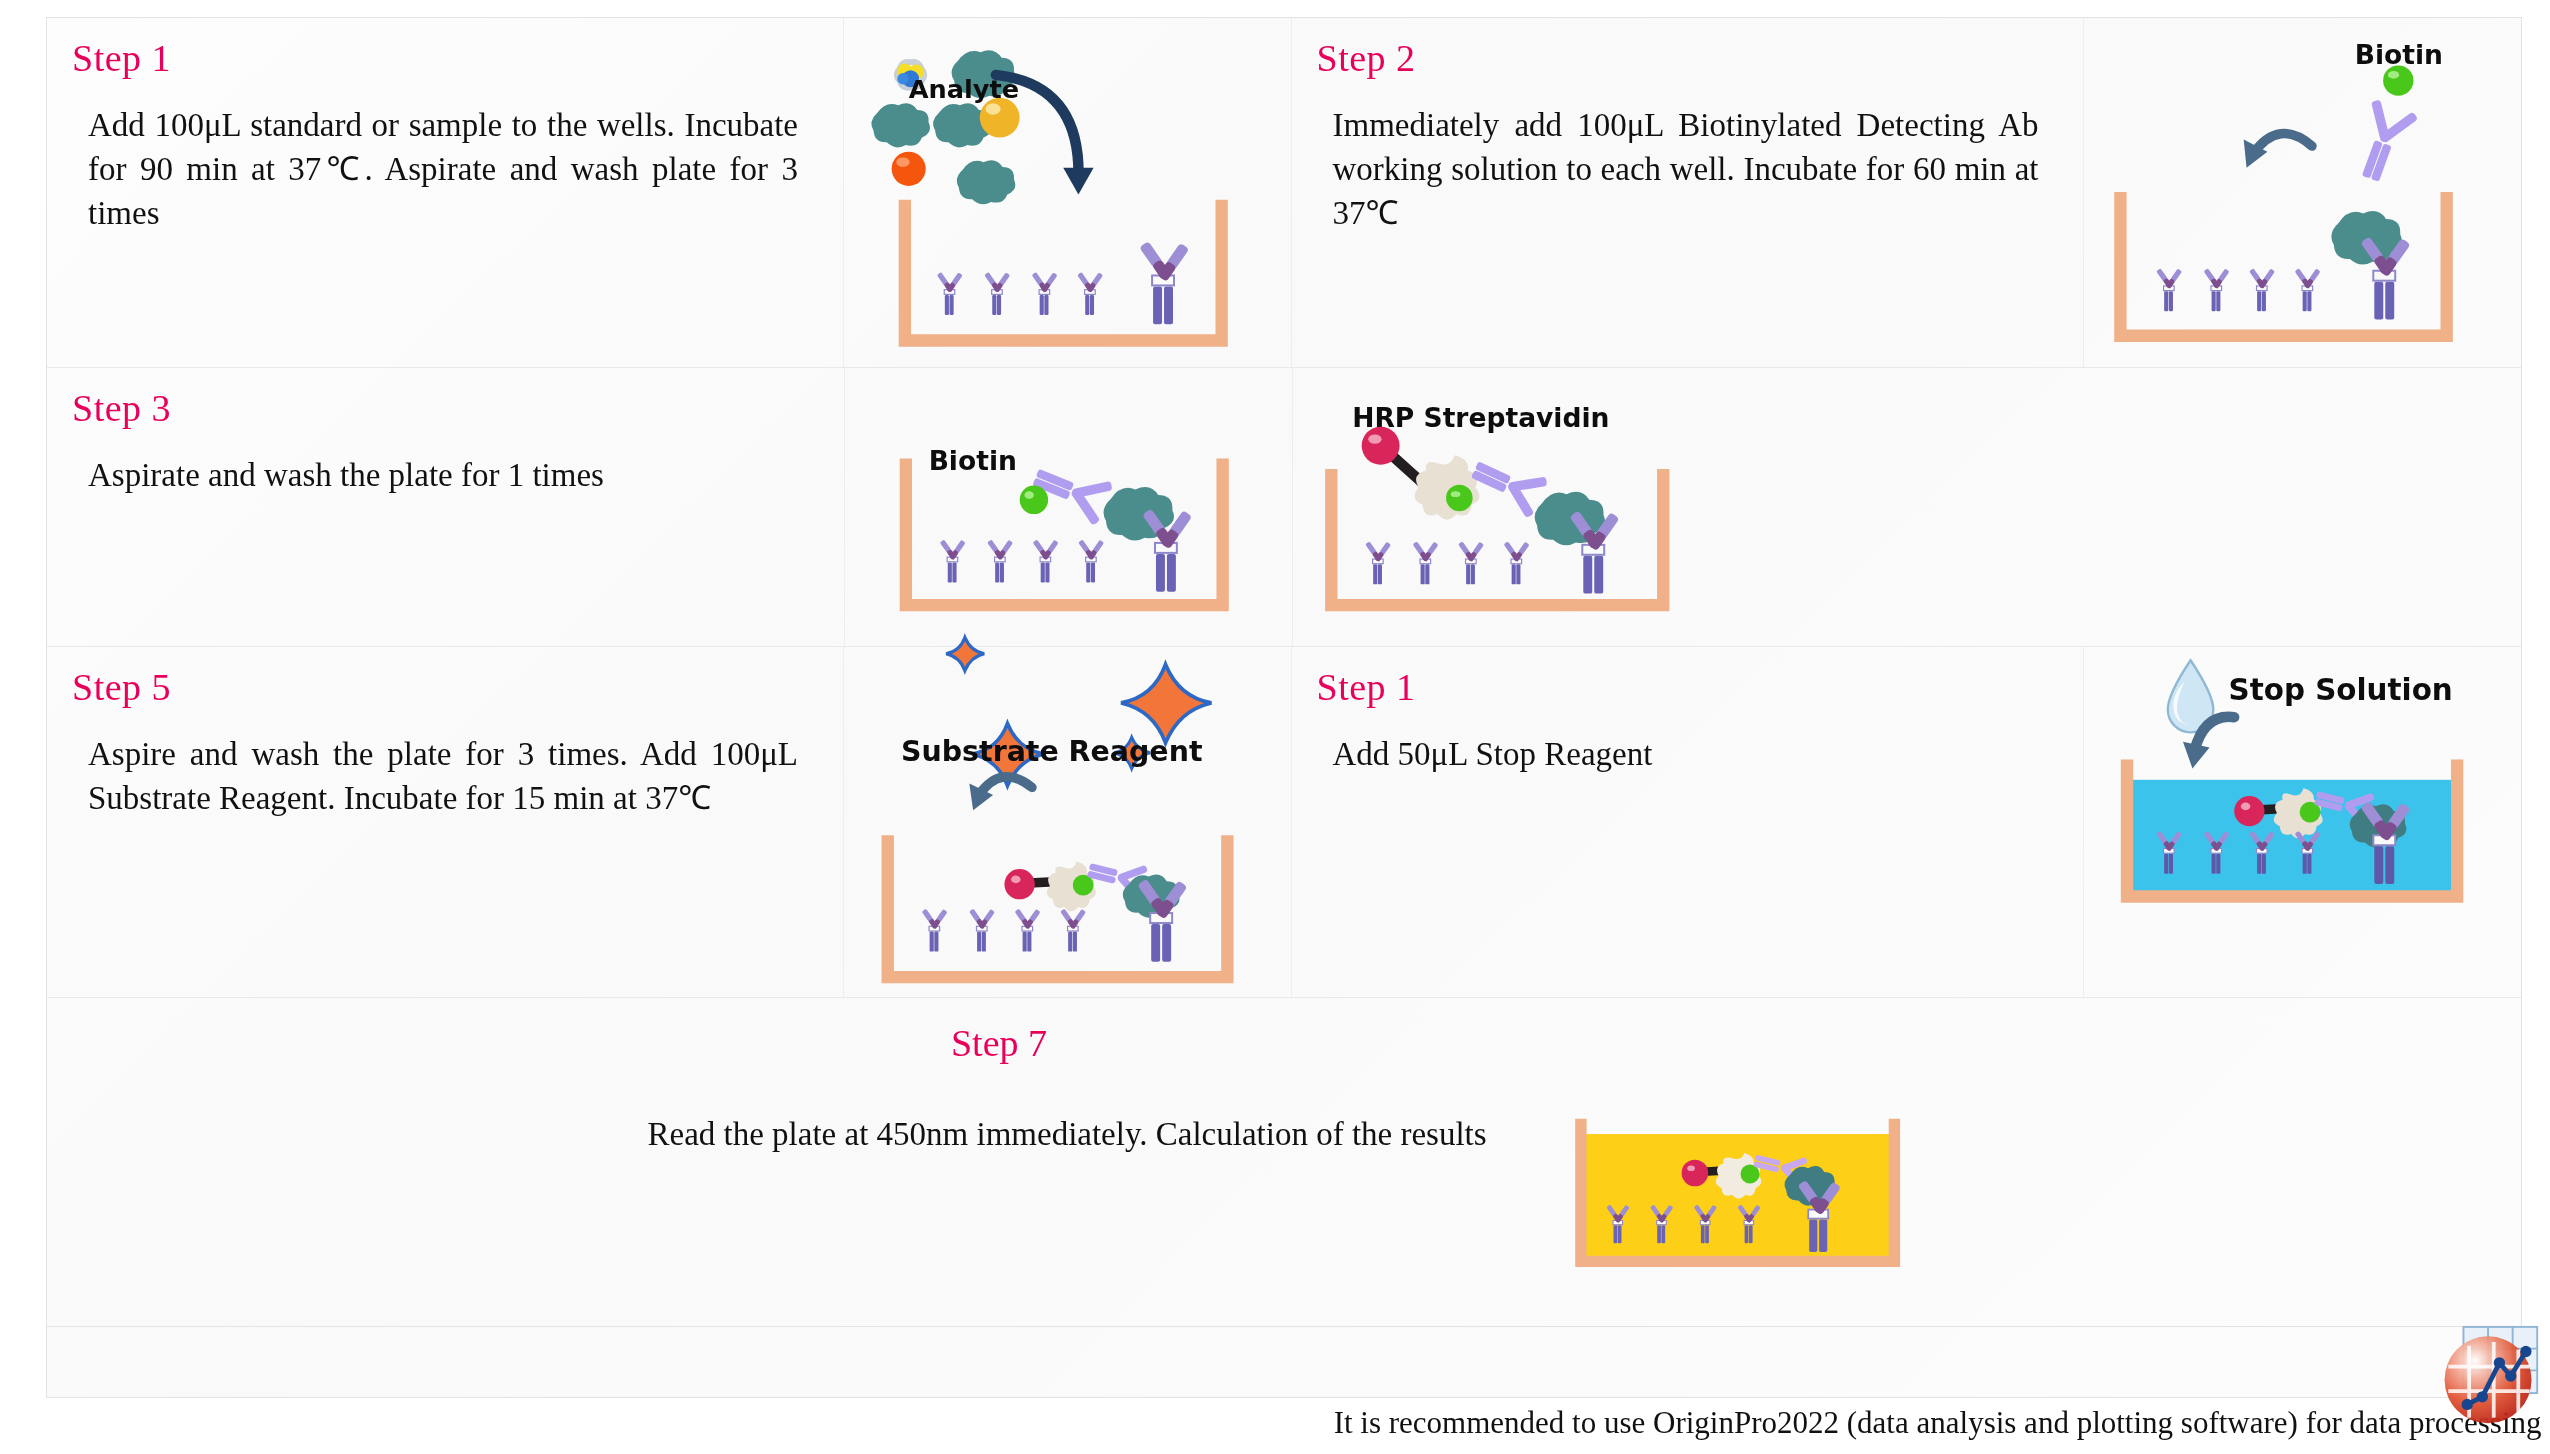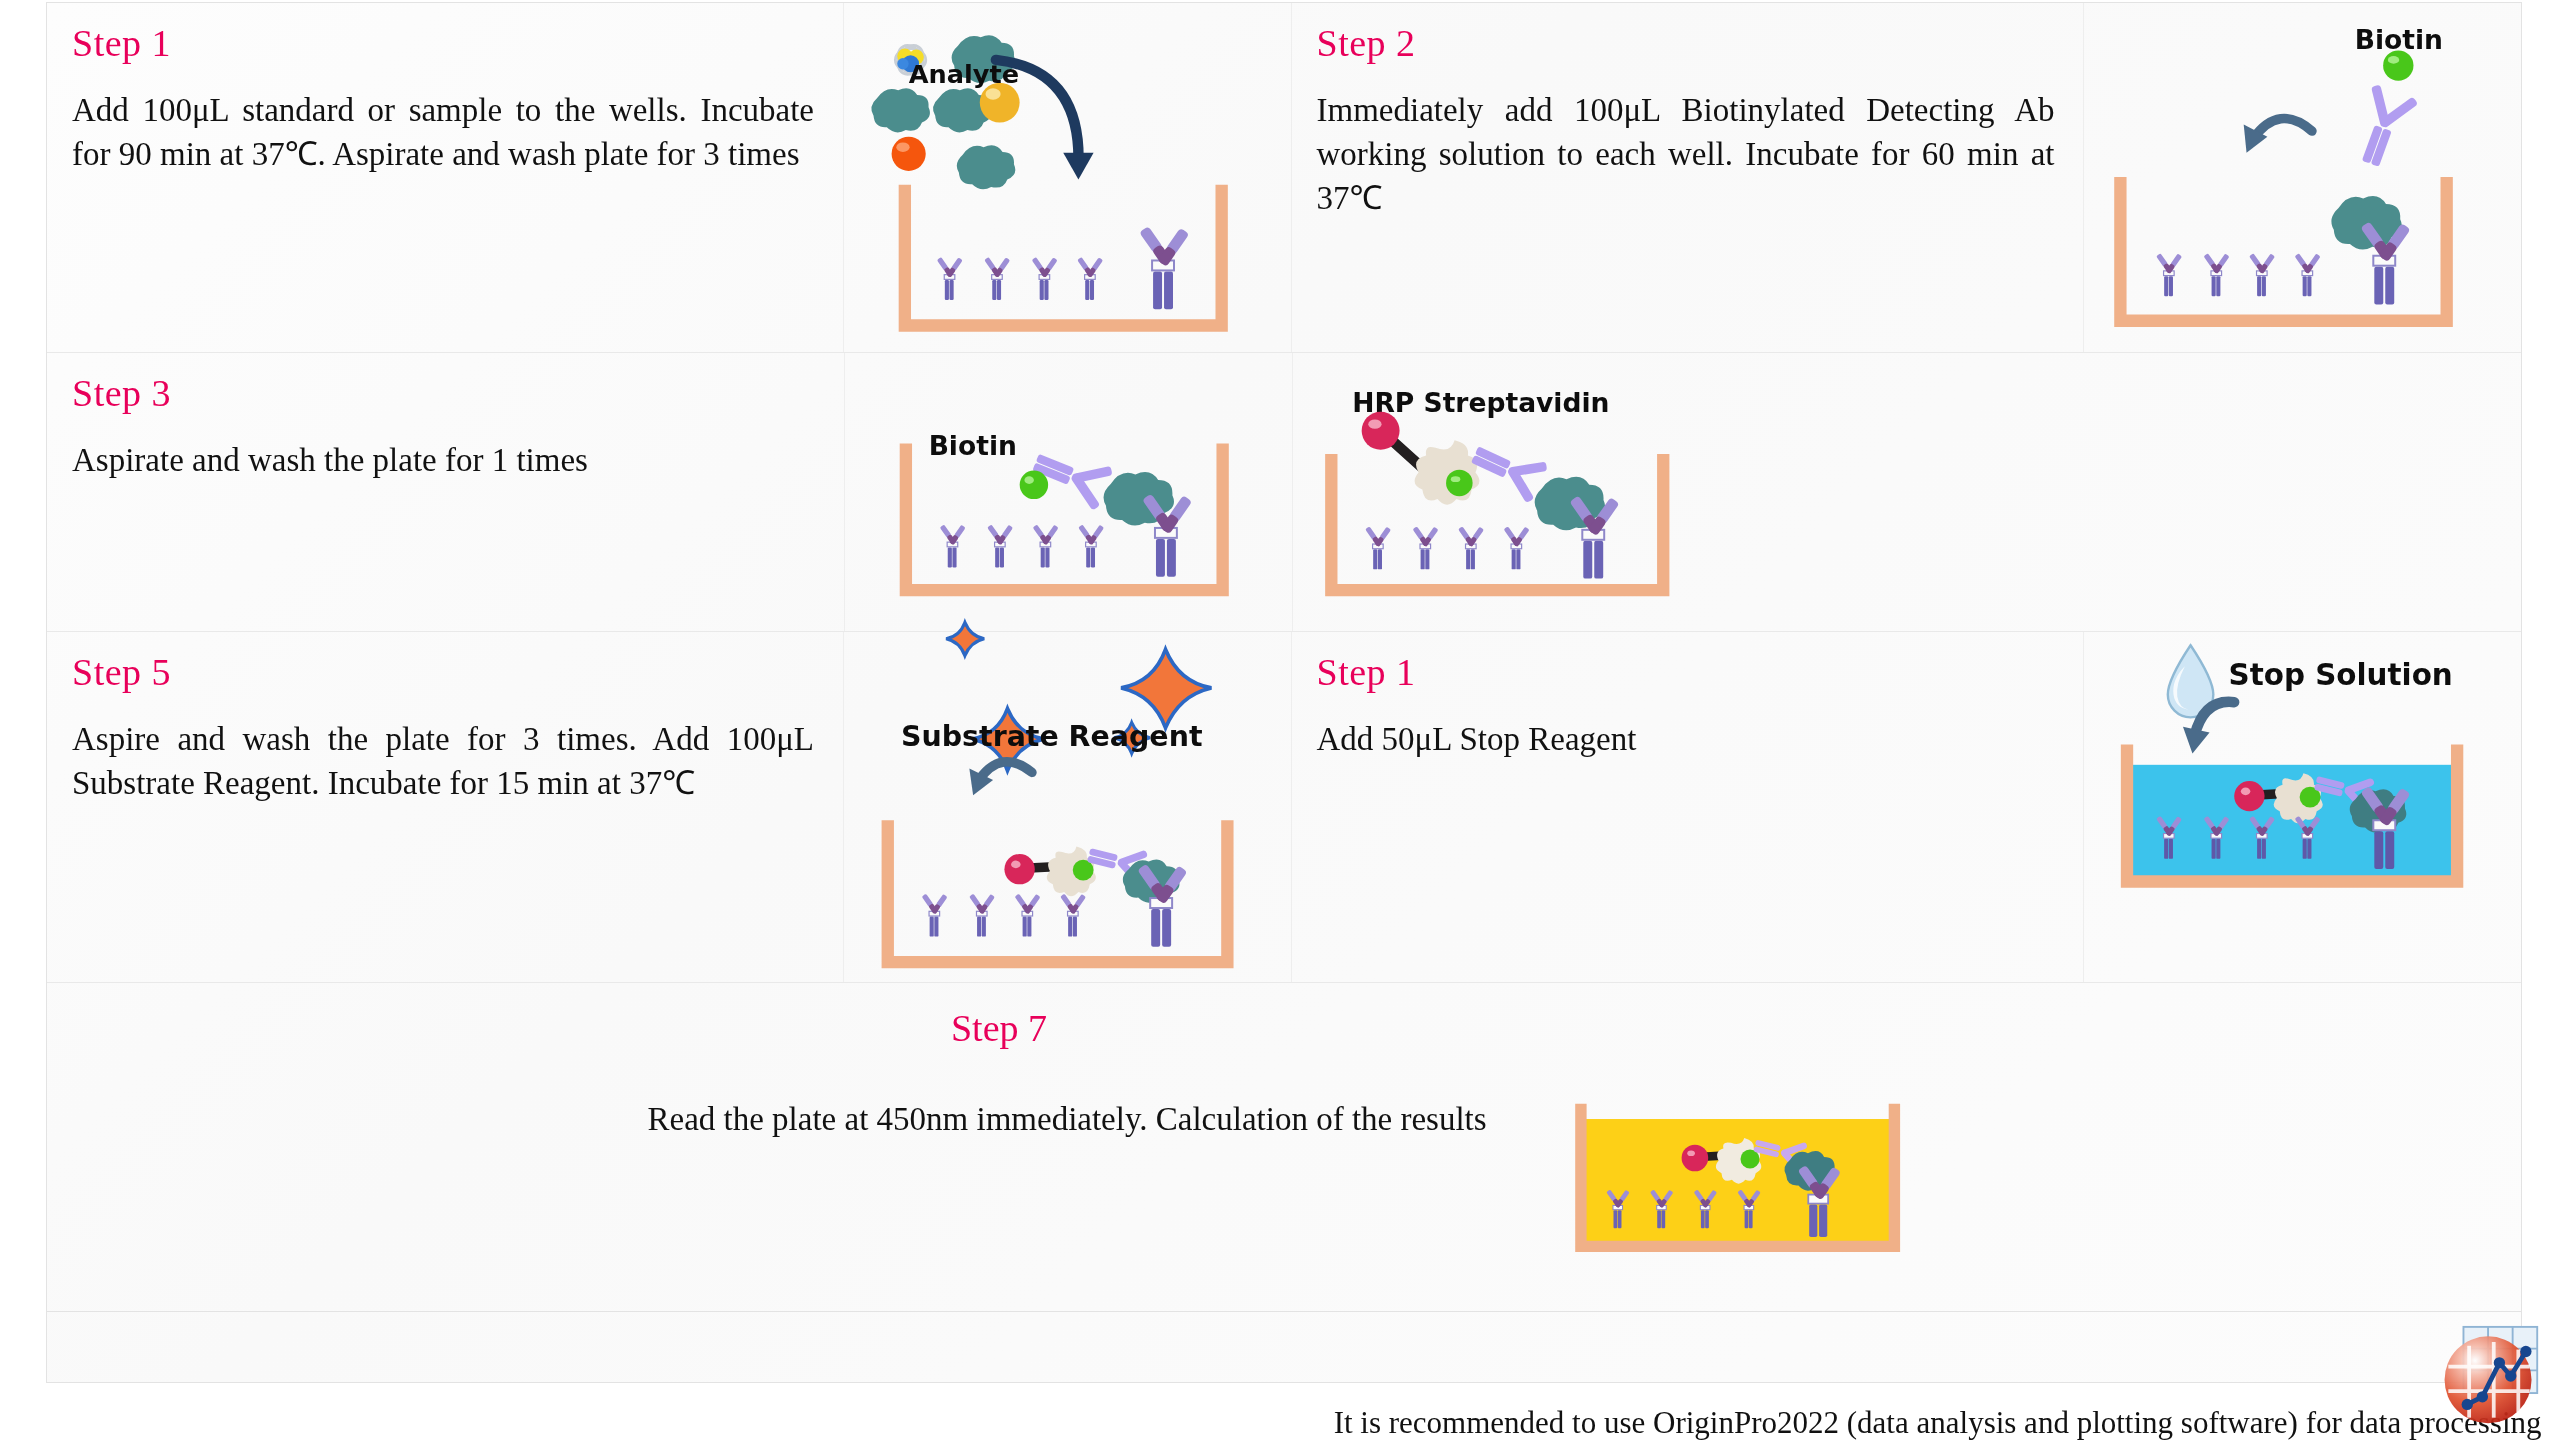--- a/index.html
+++ b/index.html
@@ -6,21 +6,21 @@
   html,body{margin:0;padding:0;}
   body{
     width:2550px;height:1455px;
     background:#ffffff;
     font-family:"Liberation Serif", serif;
     overflow:hidden;
     position:relative;
   }
   .sheet{
     position:absolute;
-    left:46px; top:2px;
+    left:46px; top:17px;
     width:2476px; height:1381px;
     box-sizing:border-box;
     border:0.9px solid #e3e3e3;
     background:linear-gradient(135deg,#fdfdfd 0%,#f9f9f9 40%,#fcfcfc 100%);
   }
   .grid-row{
     display:flex;
     width:100%;
     box-sizing:border-box;
     border-bottom:0.9px solid #e9e9e9;
@@ -55,21 +55,21 @@
     font-weight:400;
     letter-spacing:0.5px;
   }
   .step-body{
     color:#111111;
     font-size:33px;
     line-height:1.33;
     text-align:justify;
     text-justify:inter-word;
     font-family:"Liberation Serif", serif;
-    margin:0;
+    margin:16px;
   }
   .step-body.nojust{text-align:left;}
   .step7-inner{
     width:100%;
     position:relative;
     padding-top:23px;
     box-sizing:border-box;
   }
   .step7-label{
     color:#e8005a;

